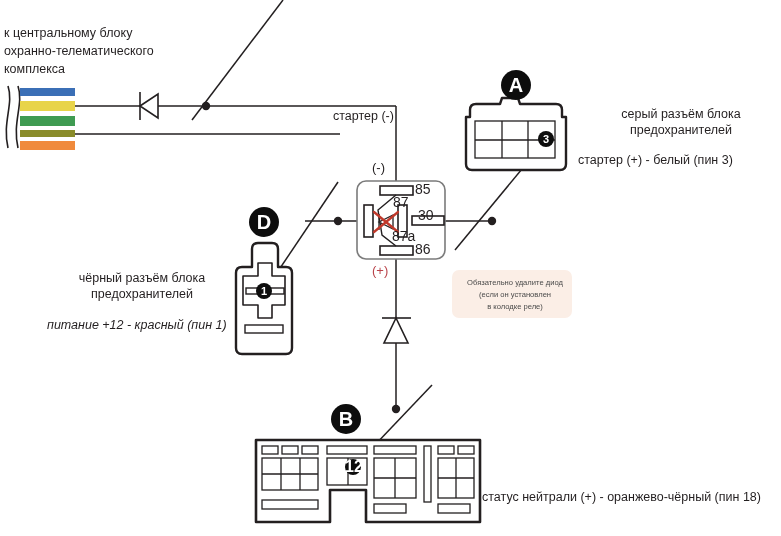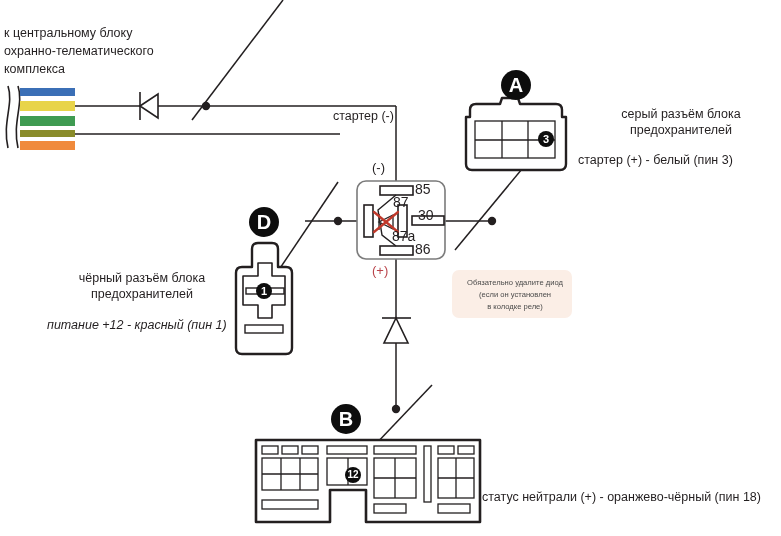--- a/index.html
+++ b/index.html
@@ -70,21 +70,21 @@
     width: 16px;
     height: 16px;
     border-radius: 50%;
     background: #0d0d0d;
     color: #ffffff;
     font-size: 11px;
     font-weight: bold;
     line-height: 16px;
     text-align: center;
   }
-  .pin.wide { font-size: 10px; margin-top: 8px; }
+  .pin.wide { font-size: 16px; }
   .relay-lbl {
     position: absolute;
     color: #231f20;
     font-size: 14px;
     white-space: pre;
   }
   .sign {
     position: absolute;
     font-size: 13px;
     white-space: pre;

